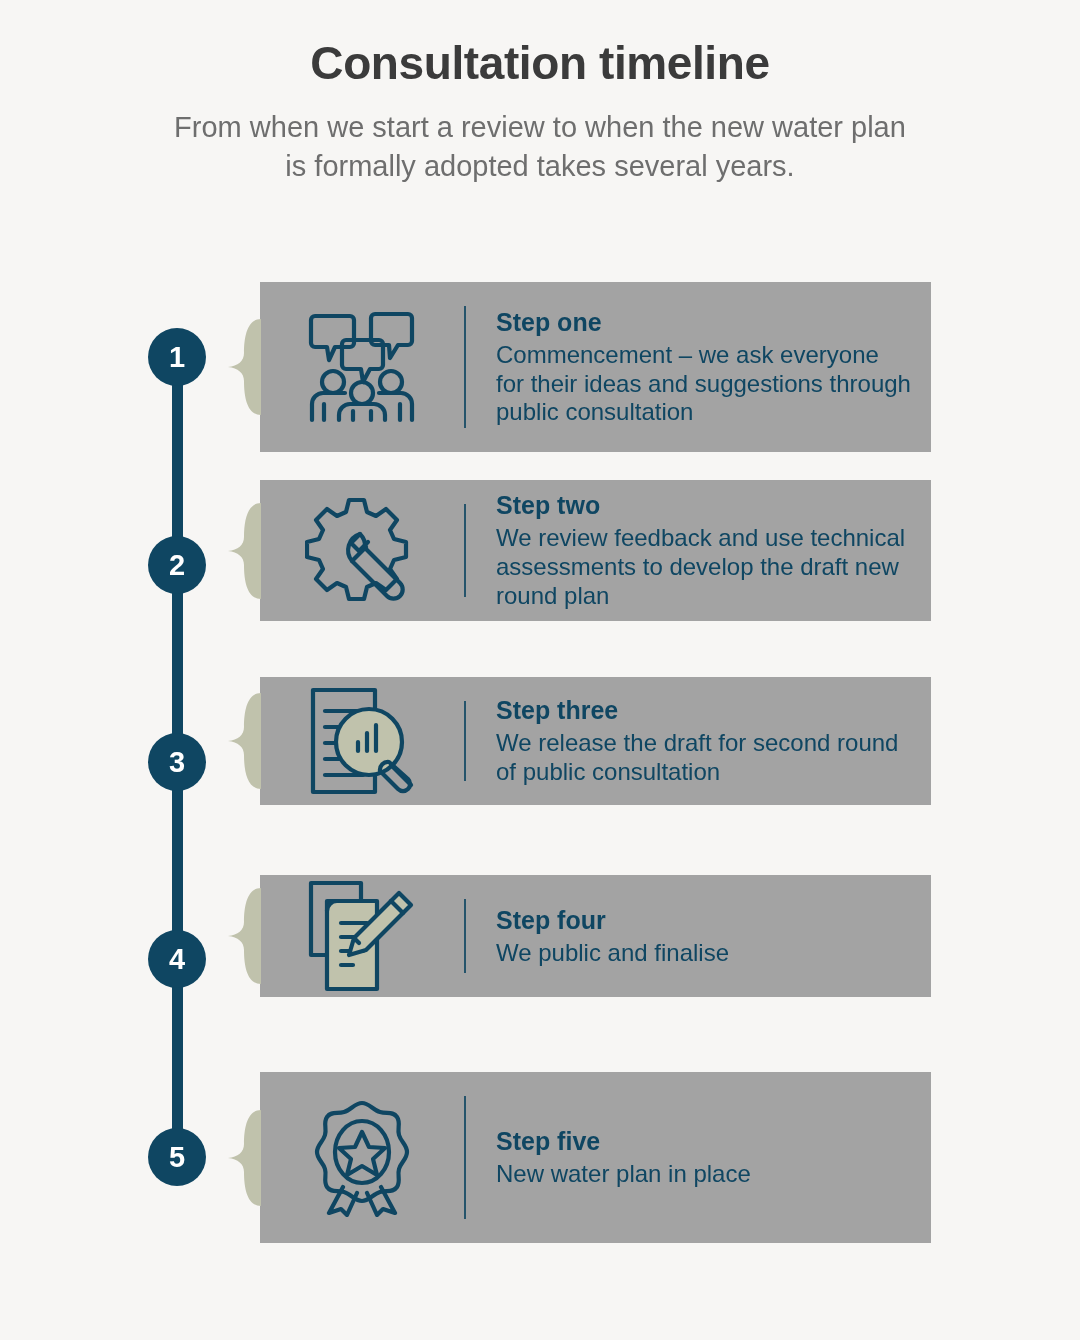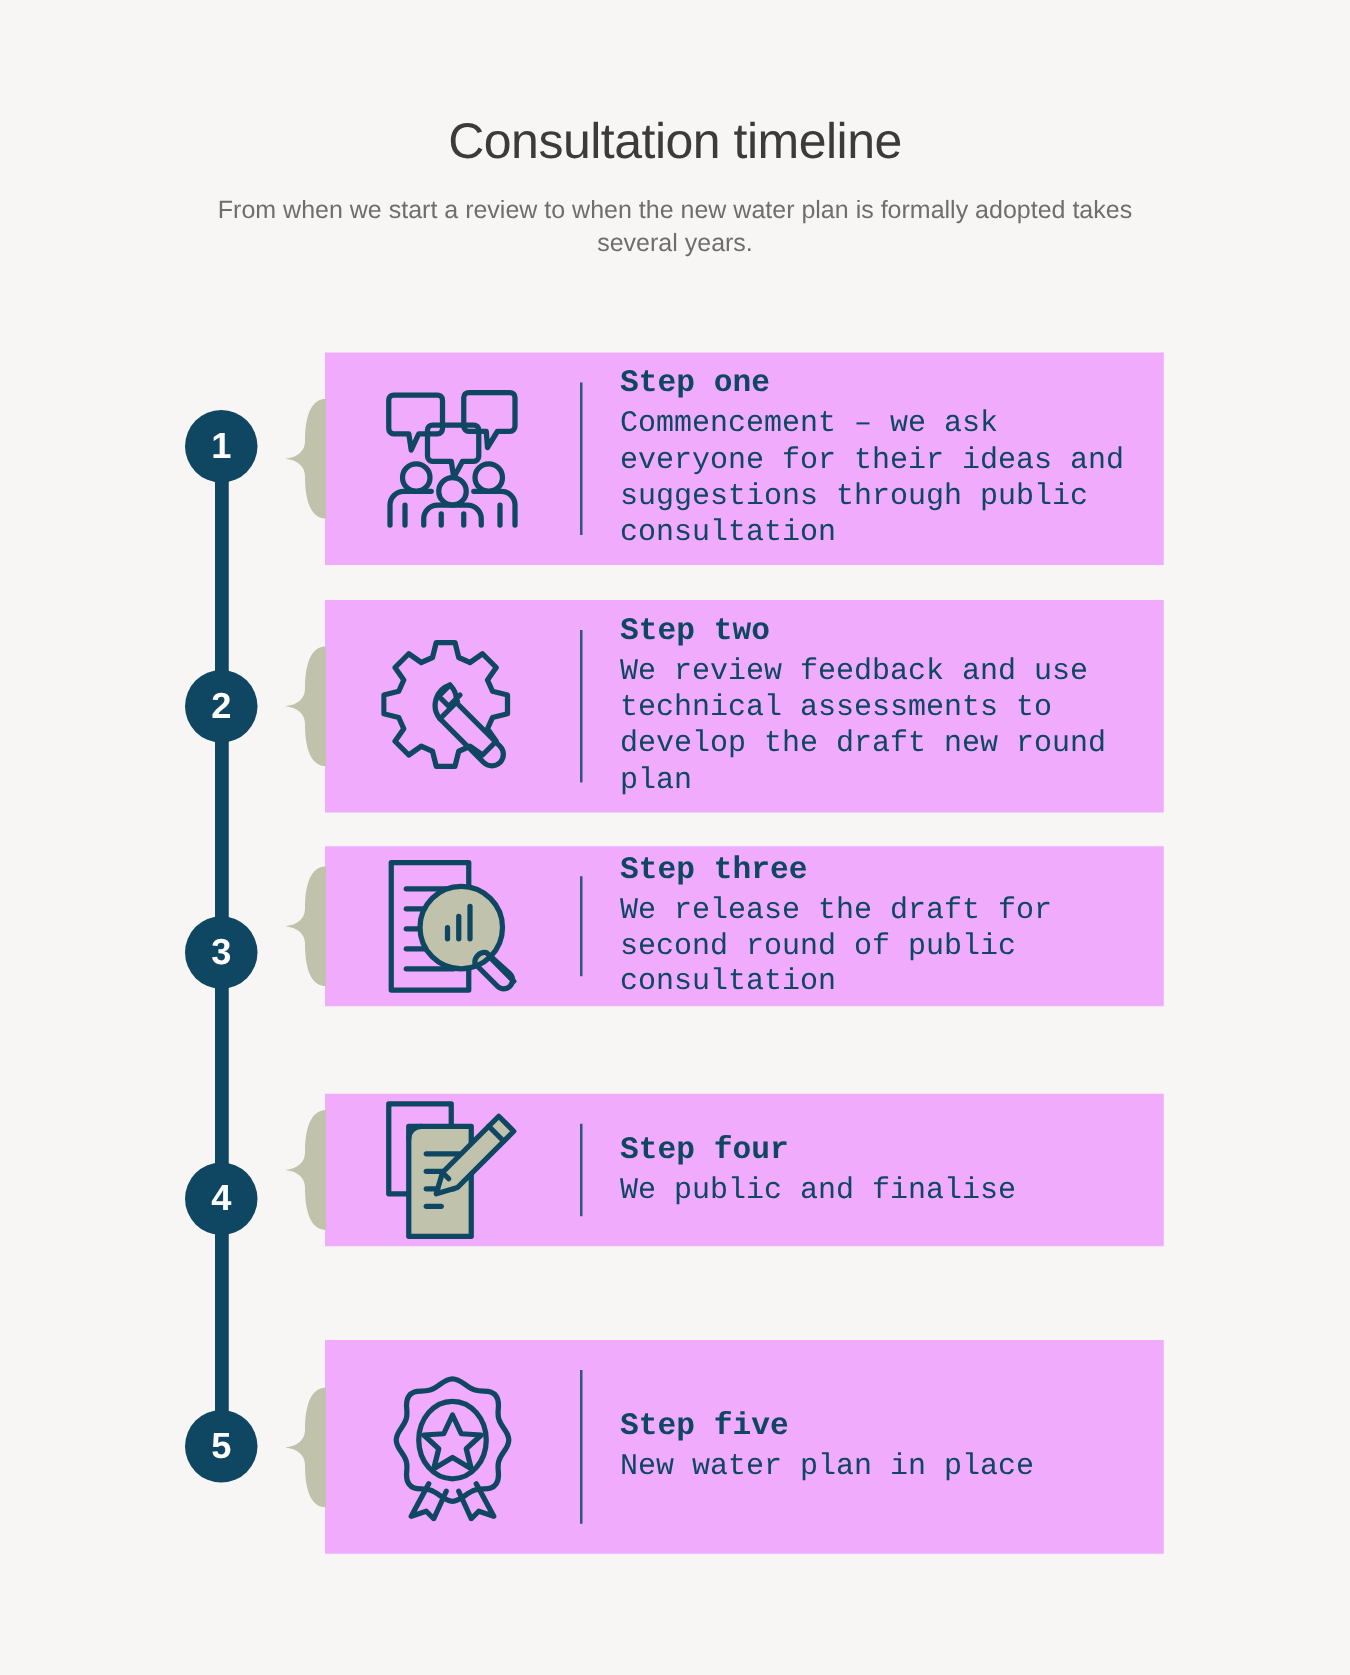--- a/index.html
+++ b/index.html
@@ -18,32 +18,32 @@
   
   .header {
     position: absolute;
     left: 0;
     top: 0;
     width: 1080px;
     text-align: center;
   }
   .page-title {
     margin: 0;
-    padding-top: 93px;
-    font-size: 40px;
-    font-weight: normal;
+    padding-top: 40px;
+    font-size: 46px;
+    font-weight: bold;
     letter-spacing: -0.4px;
     color: #3b3b3b;
     line-height: 1.0;
   }
   .page-subtitle {
     margin: 0 auto;
     padding-top: 22px;
     width: 760px;
-    font-size: 20px;
+    font-size: 29px;
     font-weight: normal;
     color: #6e6e6e;
     line-height: 1.33;
   }
 
   
   .timeline-spine {
     position: absolute;
     left: 172px;
     top: 356px;
@@ -65,24 +65,23 @@
     align-items: center;
     justify-content: center;
     line-height: 1;
   }
 
   
   .step-card {
     position: absolute;
     left: 260px;
     width: 671px;
-    background: #f0abfc;
+    background: #a3a3a3;
     display: flex;
     align-items: center;
-    font-family: Liberation Mono, monospace;
   }
   
   .card-tail {
     position: absolute;
     left: -32px;
     top: 50%;
     transform: translateY(-50%);
     width: 33px;
     height: 96px;
     overflow: hidden;
@@ -120,21 +119,21 @@
   .step-desc {
     margin: 0;
     font-size: 24px;
     font-weight: normal;
     color: #0f4662;
     line-height: 1.2;
   }
 
   
   #card-1 { top: 282px; height: 170px; }
-  #card-2 { top: 480px; height: 170px; }
+  #card-2 { top: 480px; height: 141px; }
   #card-3 { top: 677px; height: 128px; }
   #card-4 { top: 875px; height: 122px; }
   #card-5 { top: 1072px; height: 171px; }
 
   #marker-1 { top: 328px; }
   #marker-2 { top: 536px; }
   #marker-3 { top: 733px; }
   #marker-4 { top: 930px; }
   #marker-5 { top: 1128px; }
 </style>

